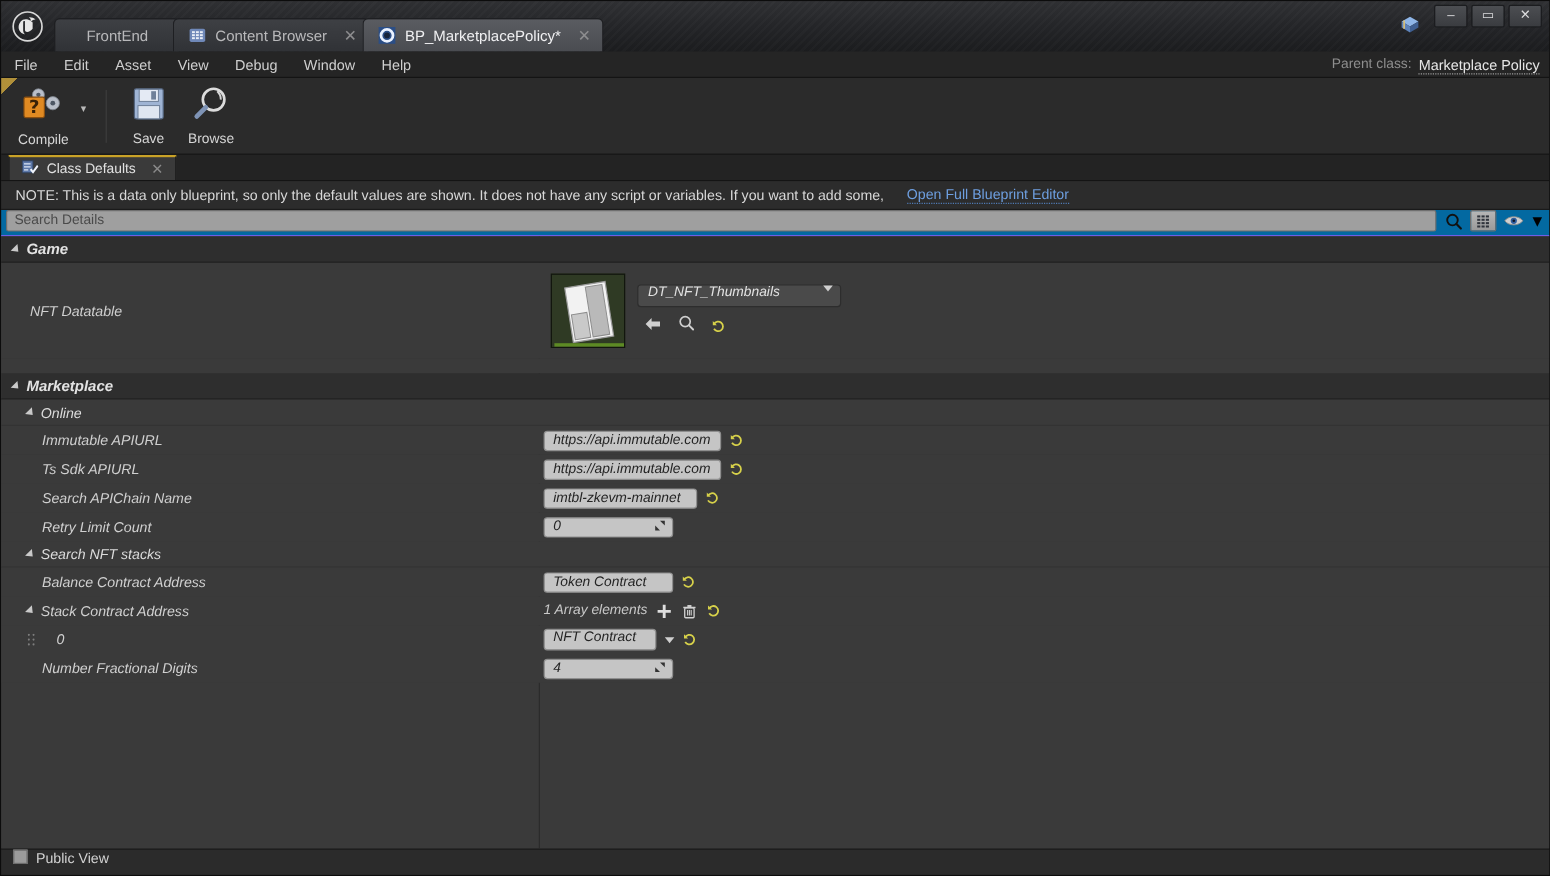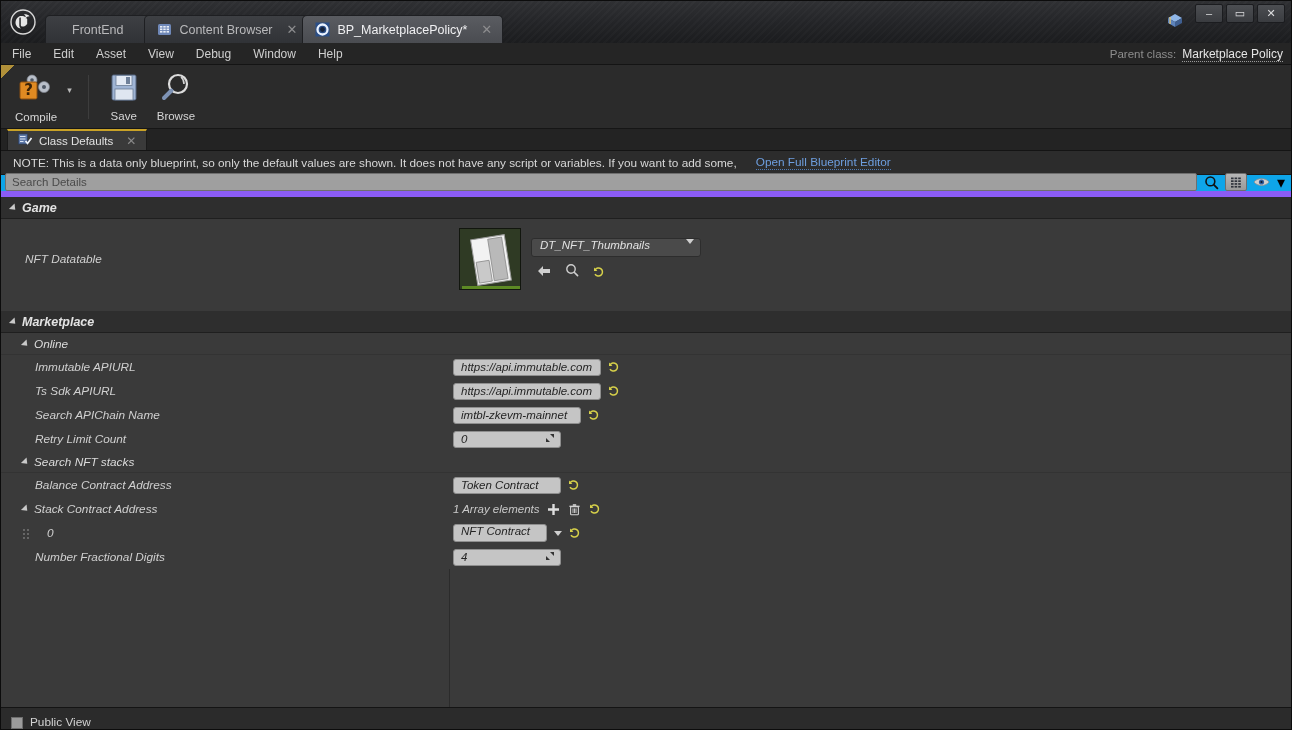--- a/index.html
+++ b/index.html
@@ -146,24 +146,24 @@
     border-bottom: 1px solid #1a1a1a;
   }
   .notebar .note-link {
     color: #6e9fe0; margin-left: 19px;
     border-bottom: 1px dotted #4f7bb5;
   }
 
   
   .searchrow {
     height: 22px; flex: 0 0 22px;
-    background: #0ea5e9;
-    display: flex; align-items: flex-end;
+    background: #0369a1;
+    display: flex; align-items: flex-start;
     padding: 0 4px; gap: 4px;
-    border-bottom: 6px solid #8b5cf6;
+    border-bottom: 1px solid #8b5cf6;
   }
   .search-input {
     flex: 1 1 auto; height: 18px;
     background: #9f9f9f;
     border: 1px solid #6f6f6f; border-radius: 2px;
     color: #3a3a3a; font-size: 11.5px;
     padding: 0 6px;
     font-family: "Liberation Sans", sans-serif;
     outline: none;
   }
@@ -297,21 +297,21 @@
   }
 
   .gap-row { height: 12px; background: #3a3a3a; position: relative; z-index: 2; }
   .fill-rest { position:absolute; left:0; right:0; bottom:0; top:0; background:#3a3a3a; z-index:0; }
 
   
   .statusbar {
     height: 22px; flex: 0 0 22px;
     background: #2b2b2b;
     border-top: 1px solid #141414;
-    display: flex; align-items: flex-end; gap: 7px;
+    display: flex; align-items: flex-start; gap: 7px;
     padding-left: 10px;
   }
   .status-box {
     width: 12px; height: 12px;
     background: #9b9b9b; border: 1px solid #6d6d6d;
   }
   .status-text { color: #d2d2d2; font-size: 11.8px; }
 </style>
 </head>
 <body>

